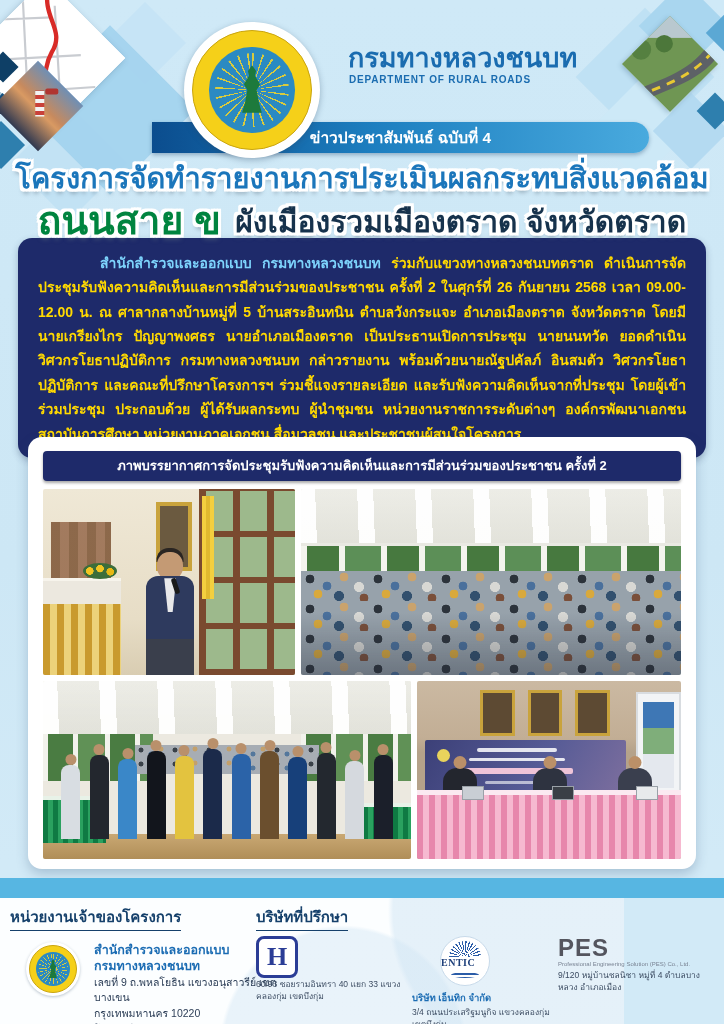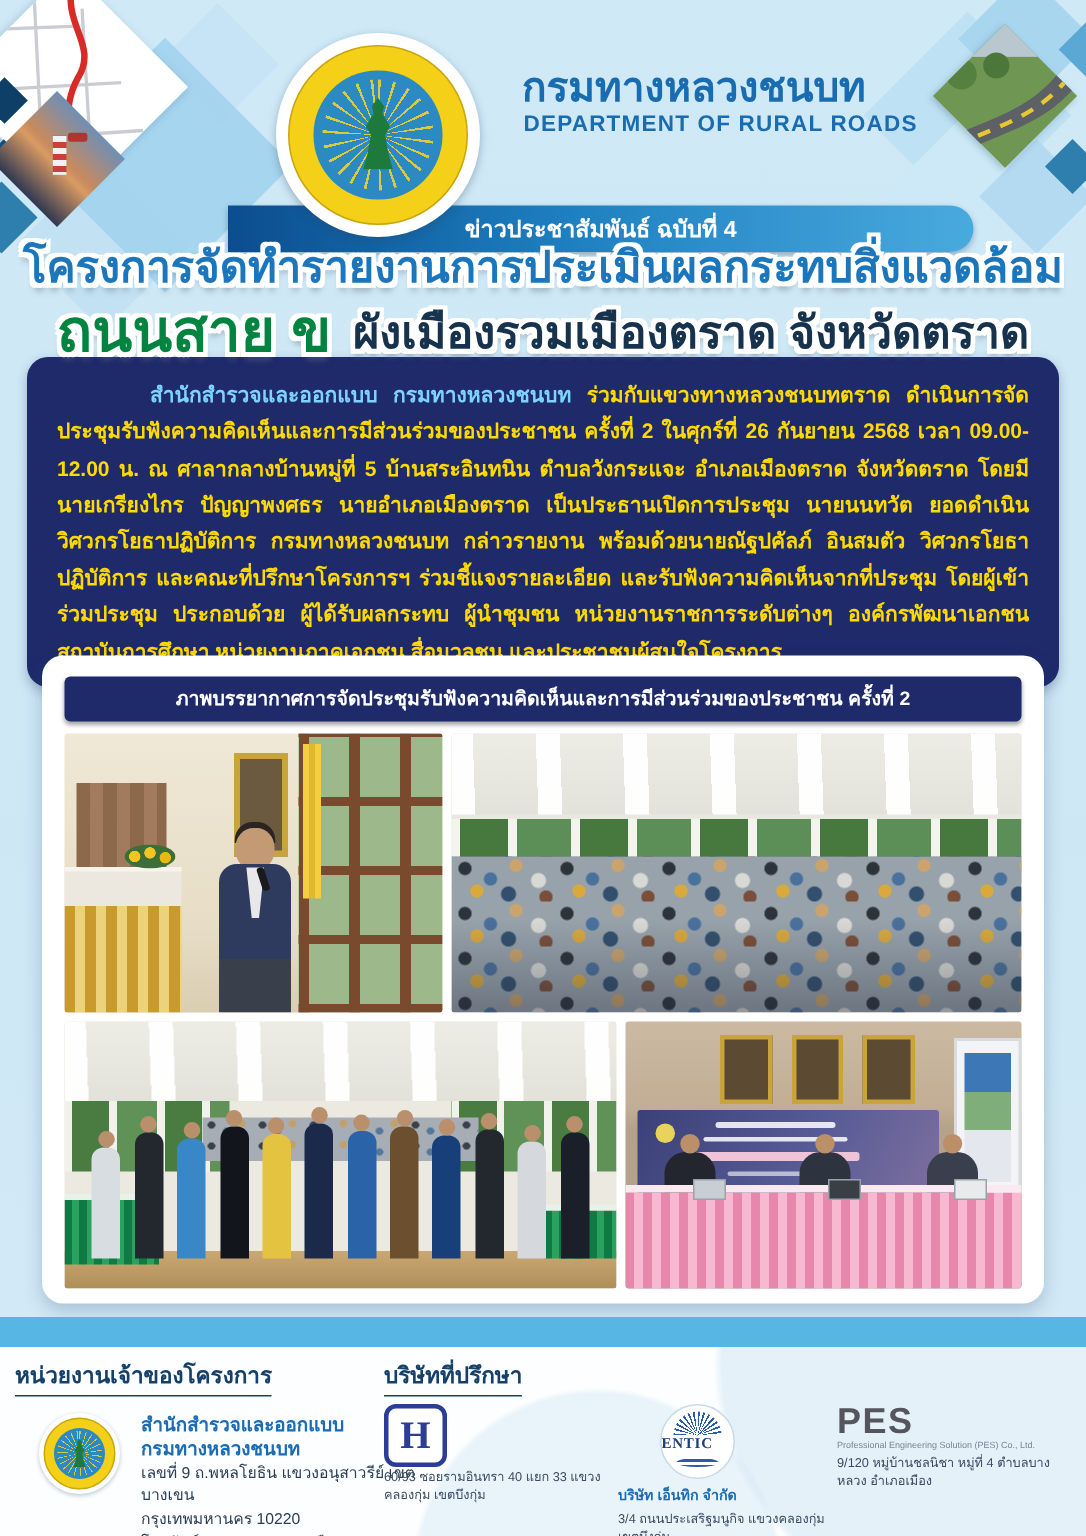--- a/index.html
+++ b/index.html
@@ -39,22 +39,22 @@
   .seal .core{width:72%;height:72%;border-radius:50%;background:#2b8ac2;position:relative;overflow:hidden;}
   .seal .rays{position:absolute;inset:6%;border-radius:50%;
         background:repeating-conic-gradient(rgba(246,214,40,.85) 0 3deg,rgba(43,138,194,0) 3deg 16deg);}
   .seal .deity{position:absolute;left:50%;top:50%;width:34%;height:56%;transform:translate(-50%,-52%);
         background:#1d7a3c;clip-path:polygon(50% 0,64% 12%,60% 22%,78% 40%,66% 52%,74% 78%,84% 100%,16% 100%,26% 78%,34% 52%,22% 40%,40% 22%,36% 12%);}
   .seal-main{left:184px;top:22px;width:136px;height:136px;z-index:6;}
   .seal-foot{width:54px;height:54px;box-shadow:0 1px 3px rgba(40,70,100,.3);}
 
   
   .dept-th{left:348px;top:36px;font-size:27px;font-weight:800;color:#1a6cb0;z-index:4;}
-  .dept-en{left:349px;top:74px;font-size:15px;font-weight:700;letter-spacing:.8px;color:#1a6cb0;z-index:4;}
-  .ribbon{left:152px;top:137px;width:497px;height:31px;z-index:3;border-radius:0 16px 16px 0;
+  .dept-en{left:349px;top:74px;font-size:10px;font-weight:700;letter-spacing:.8px;color:#1a6cb0;z-index:4;}
+  .ribbon{left:152px;top:122px;width:497px;height:31px;z-index:3;border-radius:0 16px 16px 0;
         background:linear-gradient(90deg,#0b4d8e 0%,#1d7fc0 45%,#49aade 100%);
         box-shadow:0 2px 4px rgba(20,60,100,.35);
         display:flex;align-items:center;justify-content:center;}
   .ribbon span{color:#fff;font-size:15.5px;font-weight:700;}
   .outline{text-shadow:-3px -3px 0 #fff,3px -3px 0 #fff,-3px 3px 0 #fff,3px 3px 0 #fff,
         -3px 0 0 #fff,3px 0 0 #fff,0 -3px 0 #fff,0 3px 0 #fff,
         -2px -2px 0 #fff,2px -2px 0 #fff,-2px 2px 0 #fff,2px 2px 0 #fff,
         0 5px 4px rgba(90,110,125,.55);}
   .title1{left:0;top:155px;width:724px;text-align:center;font-size:29px;font-weight:800;color:#1b76bb;z-index:5;}
   .title2{left:0;top:189px;width:724px;text-align:center;z-index:5;white-space:nowrap;}
@@ -177,21 +177,21 @@
   .ptable{position:absolute;left:0;right:0;bottom:0;height:36%;
         background:repeating-linear-gradient(90deg,#e787ac 0 6px,#f6b9d0 6px 12px);border-top:5px solid #fbe9f1;}
   .sit{position:absolute;bottom:34%;width:34px;height:30px;border-radius:14px 14px 0 0;background:#23262e;}
   .sit::before{content:"";position:absolute;top:-12px;left:50%;transform:translateX(-50%);width:13px;height:13px;border-radius:50%;background:#bb9068;}
   .s1{left:10%;} .s2{left:44%;background:#2e3340;} .s3{left:76%;background:#3a3f4e;}
   .laptop{position:absolute;bottom:33%;width:20px;height:12px;background:#c9ced4;border:1px solid #9aa1a8;}
   .l1{left:17%;} .l2{left:51%;background:#3a3f46;} .l3{left:83%;background:#e8eaec;}
 
   
   .strip{left:0;top:878px;width:724px;height:20px;background:#57b6e2;}
-  .footer{left:0;top:898px;width:724px;height:126px;background:#fcfeff;
+  .footer{left:0;top:898px;width:624px;height:126px;background:#fcfeff;
         background-image:radial-gradient(circle 260px at 88% 10%,rgba(210,230,244,.55) 0 60%,transparent 62%),
                          radial-gradient(circle 200px at 55% 120%,rgba(214,232,245,.5) 0 60%,transparent 62%);}
   .fhead{position:absolute;top:7px;font-size:15px;font-weight:800;color:#15406b;
         border-bottom:1.5px solid #15406b;padding-bottom:1px;}
   .owner-head{left:10px;} .cons-head{left:256px;}
   .owner-body{position:absolute;left:26px;top:44px;display:flex;}
   .owner-info{margin-left:14px;width:196px;}
   .org-line{font-size:12.5px;font-weight:800;color:#1b6cb3;line-height:1.3;}
   .own-line{font-size:10.5px;color:#2c3e57;line-height:1.5;}
   .company{position:absolute;top:38px;}

